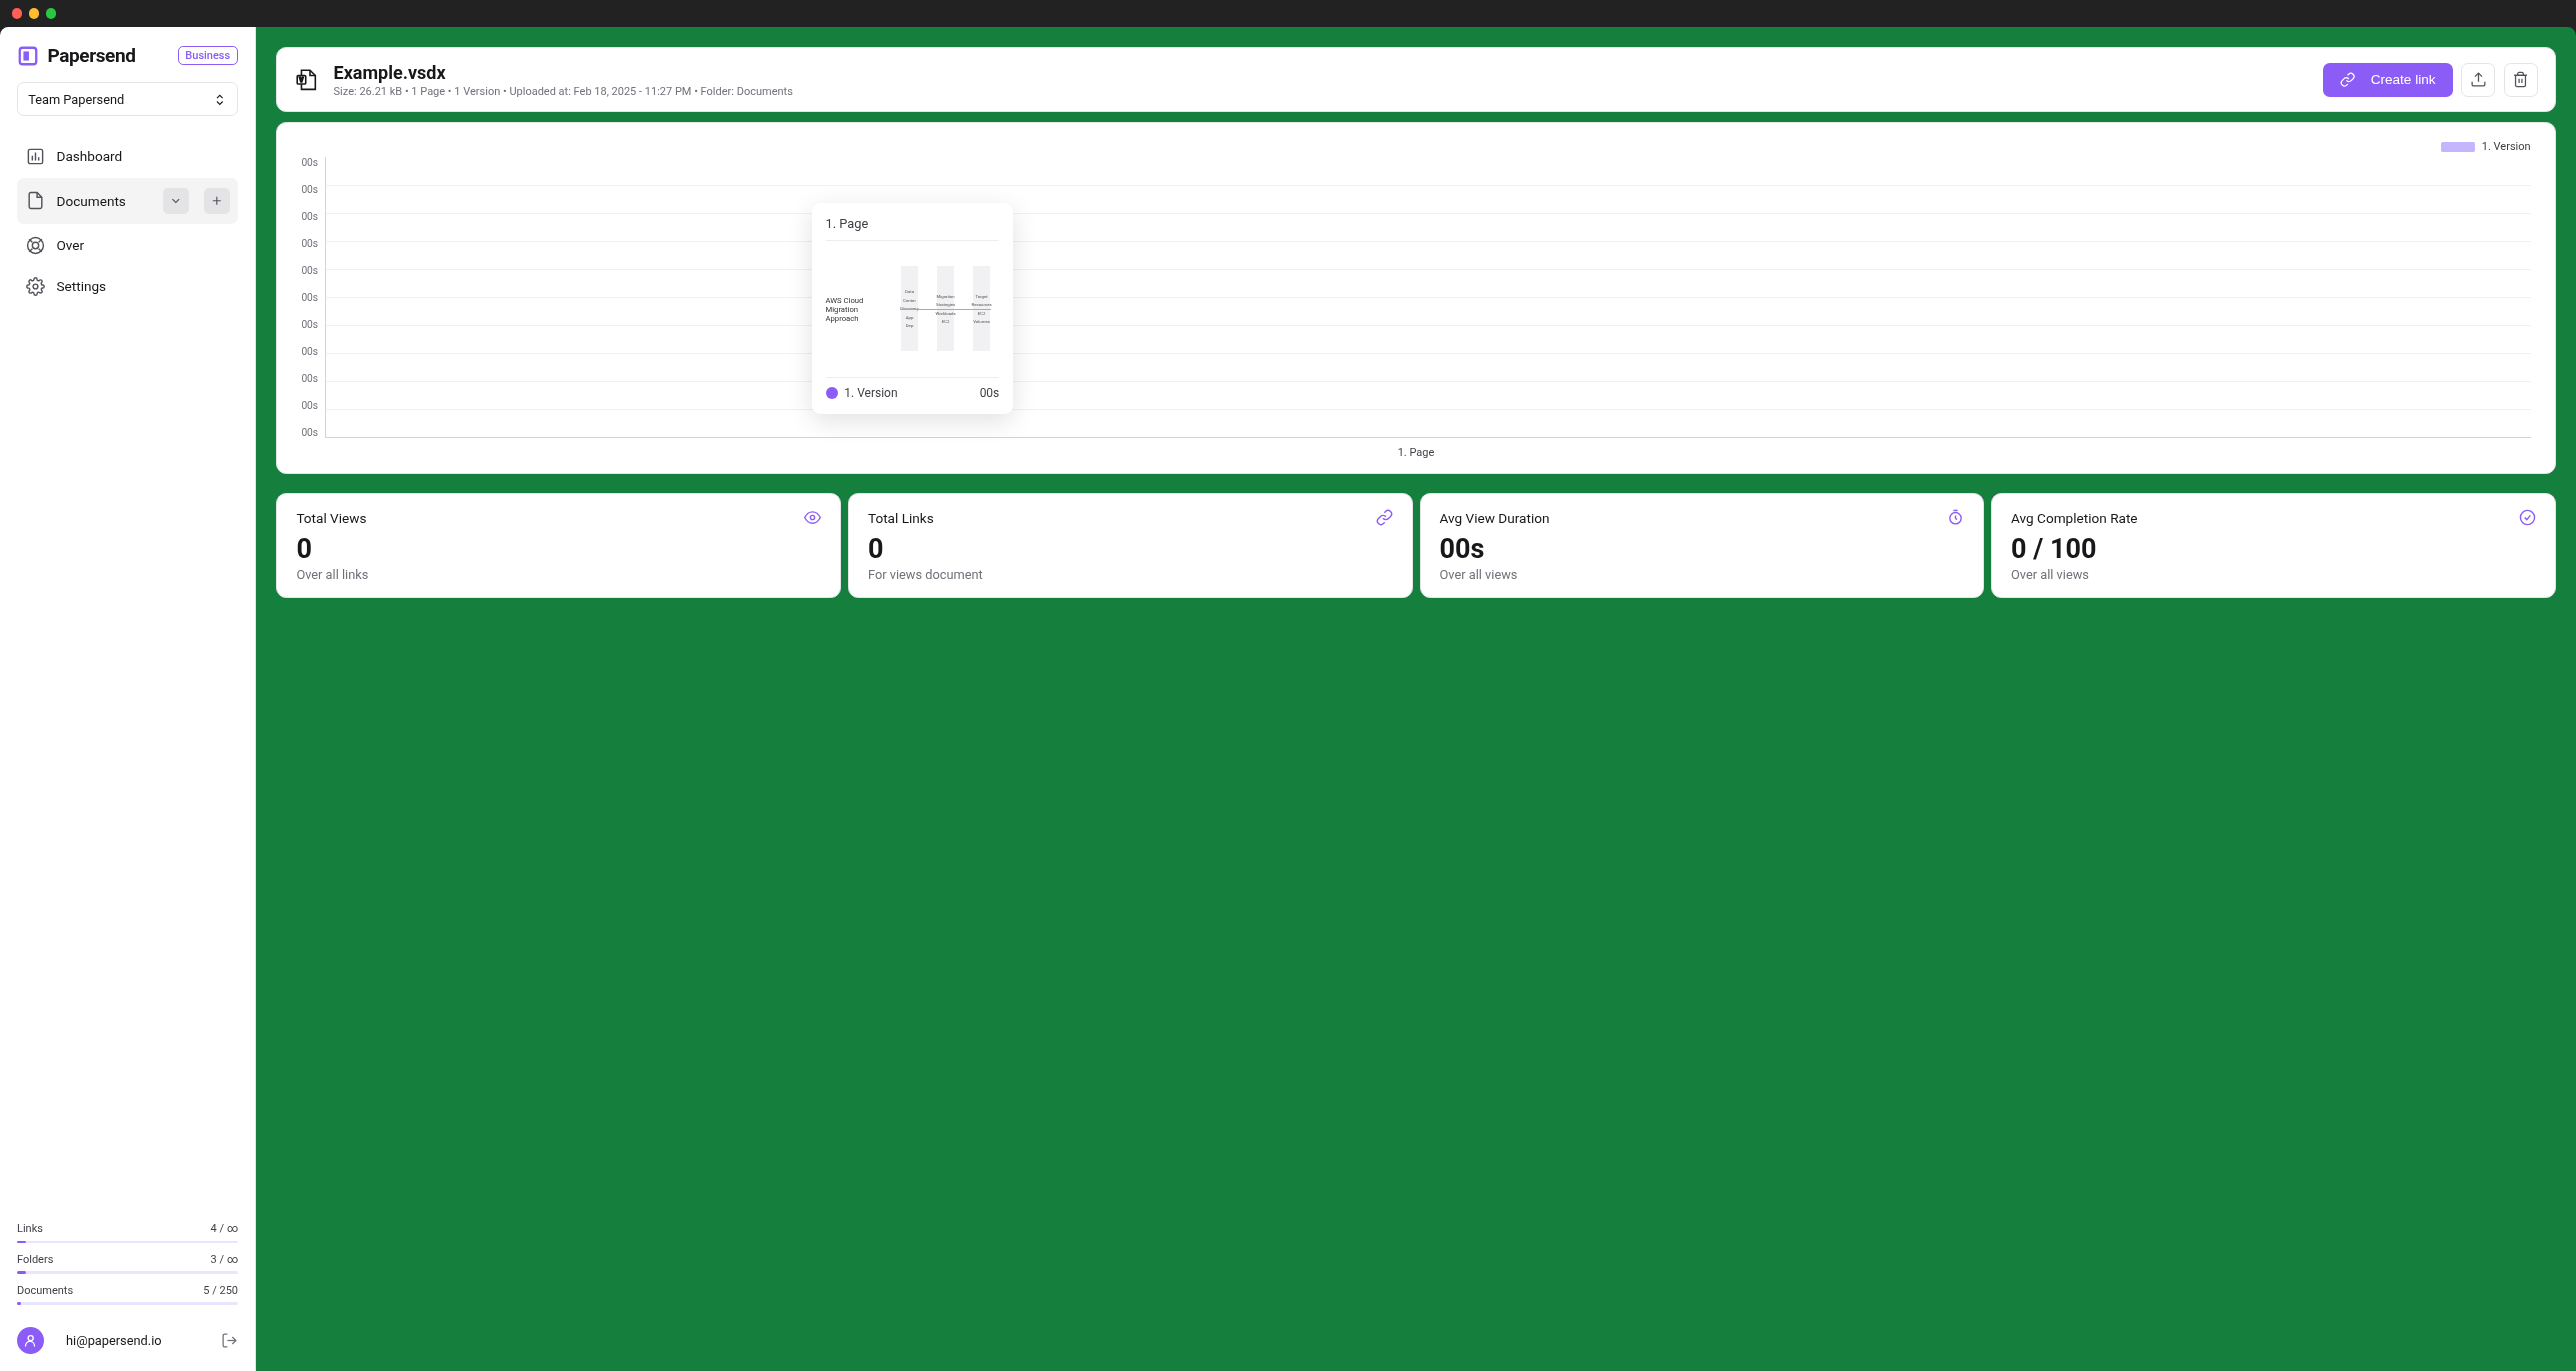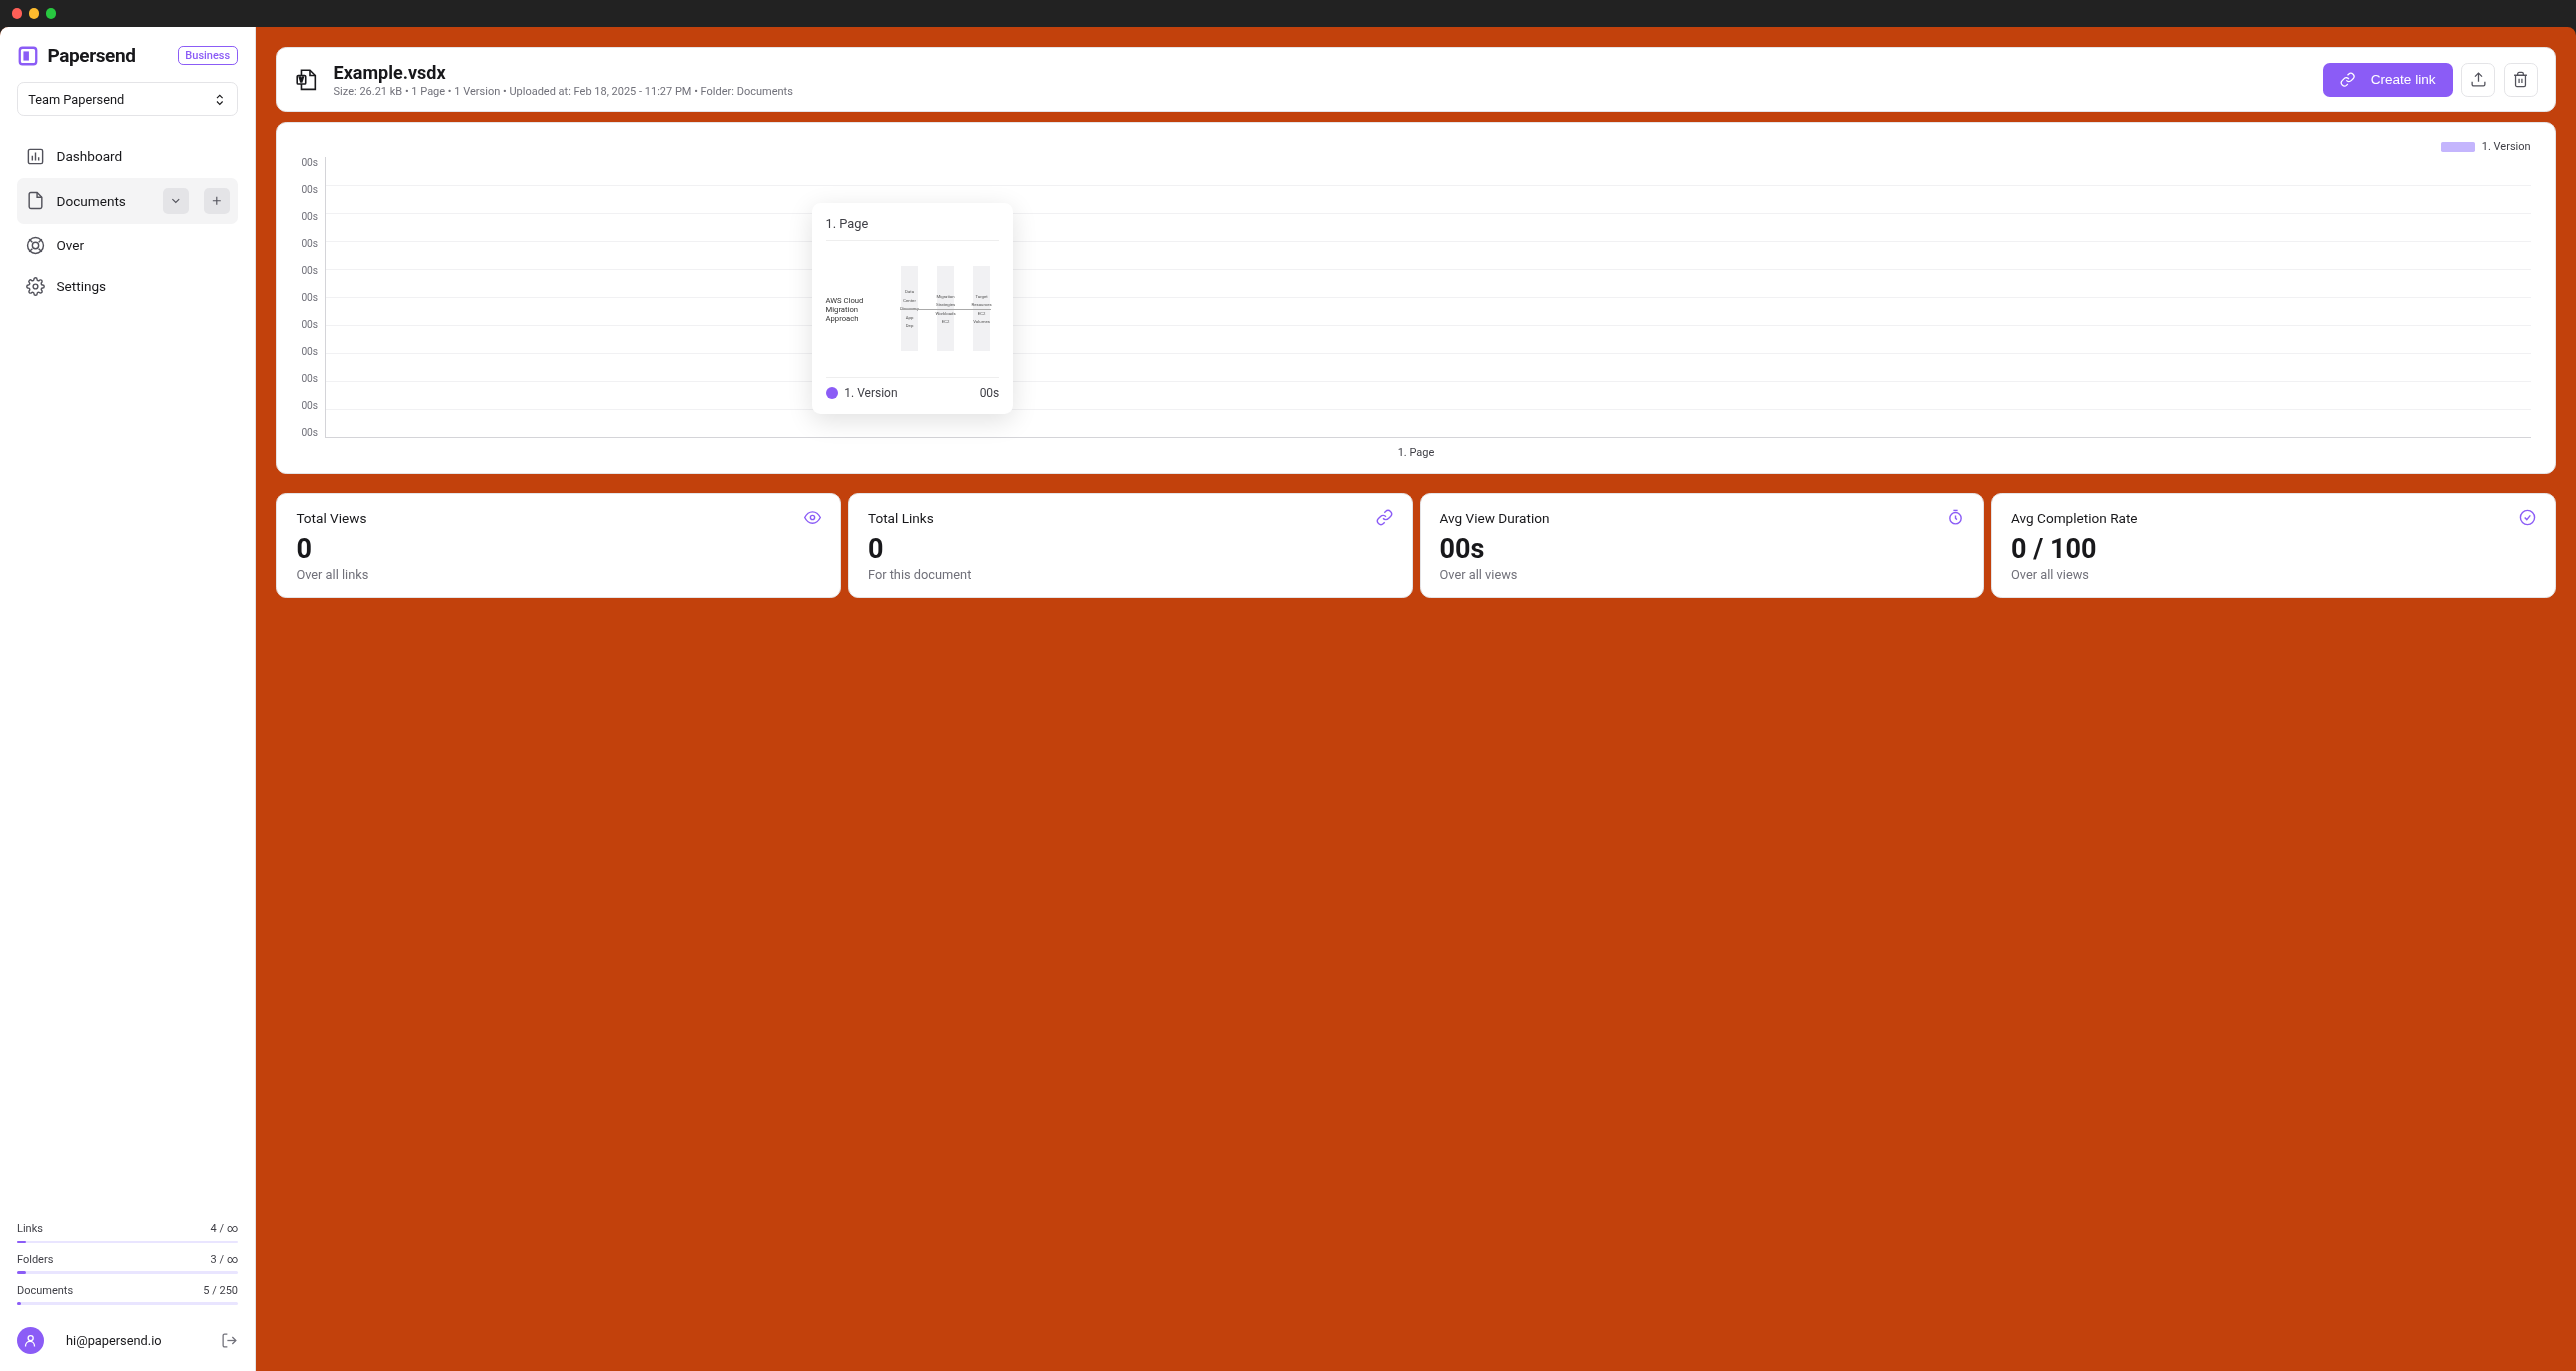--- a/index.html
+++ b/index.html
@@ -4,21 +4,21 @@
 <style>
 * { box-sizing: border-box; margin: 0; padding: 0; }
 body { font-family: -apple-system, BlinkMacSystemFont, "Segoe UI", Roboto, sans-serif; background: #222; overflow: hidden; }
 
 .titlebar { height: 27px; background: #222; display: flex; align-items: center; padding-left: 12px; gap: 6.8px; }
 .dot { width: 10.2px; height: 10.2px; border-radius: 50%; }
 .dot.red { background: #ff5f57; }
 .dot.yellow { background: #febc2e; }
 .dot.green { background: #28c840; }
 
-.app { display: flex; height: calc(100vh - 27px); background: #c2410c; border-radius: 8.5px 8.5px 0 0; overflow: hidden; justify-content: center; }
+.app { display: flex; height: calc(100vh - 27px); background: #15803d; border-radius: 8.5px 8.5px 0 0; overflow: hidden; justify-content: center; }
 
 .sidebar { width: 256px; background: #fff; border-right: 0.9px solid #e4e4e7; display: flex; flex-direction: column; padding: 17px; }
 .logo-row { display: flex; align-items: center; gap: 8.5px; margin-bottom: 15.3px; }
 .logo { width: 22px; height: 22px; display: flex; align-items: center; justify-content: center; }
 .brand { font-size: 19px; font-weight: 700; color: #18181b; letter-spacing: -0.4px; flex: 1; }
 .badge { border: 0.9px solid #8b5cf6; color: #8b5cf6; font-size: 11px; padding: 1.7px 6.8px; border-radius: 5.1px; font-weight: 500; }
 
 .team-select { border: 0.9px solid #e4e4e7; border-radius: 6.8px; padding: 8.5px 10.2px; display: flex; align-items: center; justify-content: space-between; cursor: pointer; margin-bottom: 20.4px; }
 .team-select span { font-size: 12.8px; color: #18181b; }
 .chevron-updown { color: #71717a; }
@@ -352,21 +352,21 @@
         <div class="stat-head">
           <span class="stat-title">Total Links</span>
           <span class="stat-icon">
               <svg width="17" height="17" viewBox="0 0 24 24" fill="none" stroke="currentColor" stroke-width="2">
                 <path d="M10 13a5 5 0 0 0 7.54.54l3-3a5 5 0 0 0-7.07-7.07l-1.72 1.71"></path>
                 <path d="M14 11a5 5 0 0 0-7.54-.54l-3 3a5 5 0 0 0 7.07 7.07l1.71-1.71"></path>
               </svg>
             </span>
         </div>
         <div class="stat-value">0</div>
-        <div class="stat-sub">For this document</div>
+        <div class="stat-sub">For views document</div>
       </div>
       <div class="stat-card">
         <div class="stat-head">
           <span class="stat-title">Avg View Duration</span>
           <span class="stat-icon">
               <svg width="17" height="17" viewBox="0 0 24 24" fill="none" stroke="currentColor" stroke-width="2">
                 <circle cx="12" cy="13" r="8"></circle>
                 <path d="M12 9v4l2 2"></path>
                 <path d="M9 2h6"></path>
               </svg>

